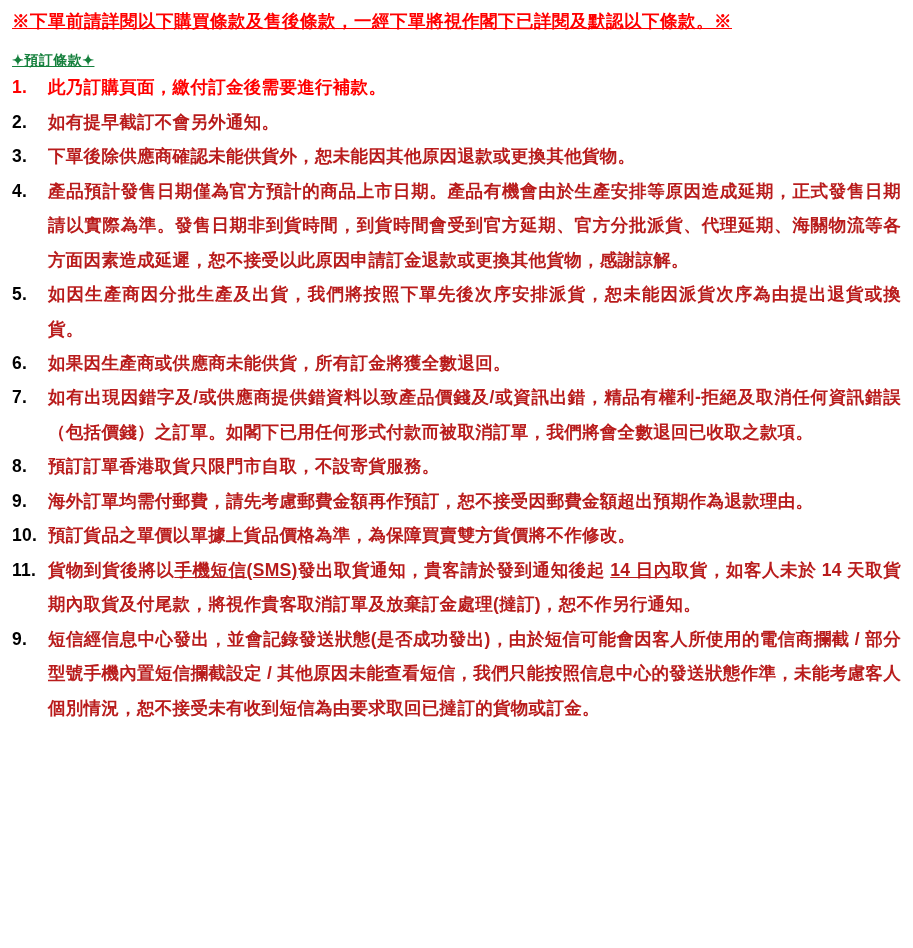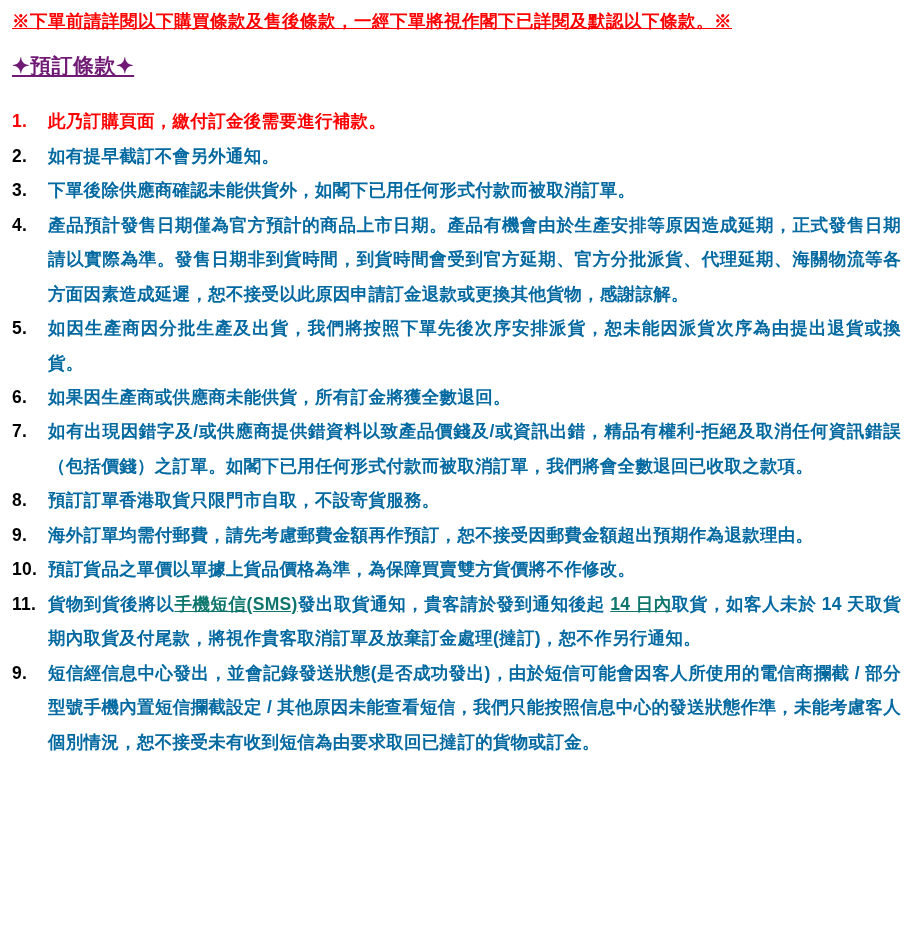--- a/index.html
+++ b/index.html
@@ -21,24 +21,23 @@
   }
   .page-header {
     color: #ff0000;
     font-size: 17.5px;
     line-height: 1.5;
     text-decoration: underline;
     margin-bottom: 18px;
     letter-spacing: 0.5px;
   }
   .section-title {
-    color: #701a75;
-    font-size: 21px;
+    color: #15803d;
+    font-size: 14px;
     text-decoration: underline;
-    margin-bottom: 24px;
     letter-spacing: 0.5px;
   }
   .terms {
     margin: 0;
     padding: 0;
     list-style: none;
   }
   .term-row {
     display: flex;
     font-size: 17.5px;
@@ -47,24 +46,24 @@
   }
   .term-num {
     flex: 0 0 36px;
     white-space: nowrap;
   }
   .term-num.red { color: #ff0000; }
   .term-text {
     flex: 1 1 auto;
     text-align: justify;
   }
-  .seg-bold { color: #0369a1; margin-top: 36px; }
+  .seg-bold { color: #b91c1c; margin-top: 36px; }
   .seg-red { color: #ff0000; }
   .seg-red-underline {
-    color: #0f766e;
+    color: #b91c1c;
     text-decoration: underline;
   }
   a.seg-link {
     color: #0000ee;
     text-decoration: underline;
     cursor: pointer;
   }
 </style>
 </head>
 <body>
@@ -78,21 +77,21 @@
       <div class="term-row">
         <span class="term-num red">1.</span>
         <span class="term-text"><span class="seg-red">此乃訂購頁面，繳付訂金後需要進行補款。</span></span>
       </div>
       <div class="term-row">
         <span class="term-num">2.</span>
         <span class="term-text"><span class="seg-bold">如有提早截訂不會另外通知。</span></span>
       </div>
       <div class="term-row">
         <span class="term-num">3.</span>
-        <span class="term-text"><span class="seg-bold">下單後除供應商確認未能供貨外，如閣下已用任何形式付款而被取消訂單。</span></span>
+        <span class="term-text"><span class="seg-bold">下單後除供應商確認未能供貨外，恕未能因其他原因退款或更換其他貨物。</span></span>
       </div>
       <div class="term-row">
         <span class="term-num">4.</span>
         <span class="term-text"><span class="seg-bold">產品預計發售日期僅為官方預計的商品上市日期。產品有機會由於生產安排等原因造成延期，正式發售日期請以實際為準。發售日期非到貨時間，到貨時間會受到官方延期、官方分批派貨、代理延期、海關物流等各方面因素造成延遲，恕不接受以此原因申請訂金退款或更換其他貨物，感謝諒解。</span></span>
       </div>
       <div class="term-row">
         <span class="term-num">5.</span>
         <span class="term-text"><span class="seg-bold">如因生產商因分批生產及出貨，我們將按照下單先後次序安排派貨，恕未能因派貨次序為由提出退貨或換貨。</span></span>
       </div>
       <div class="term-row">

